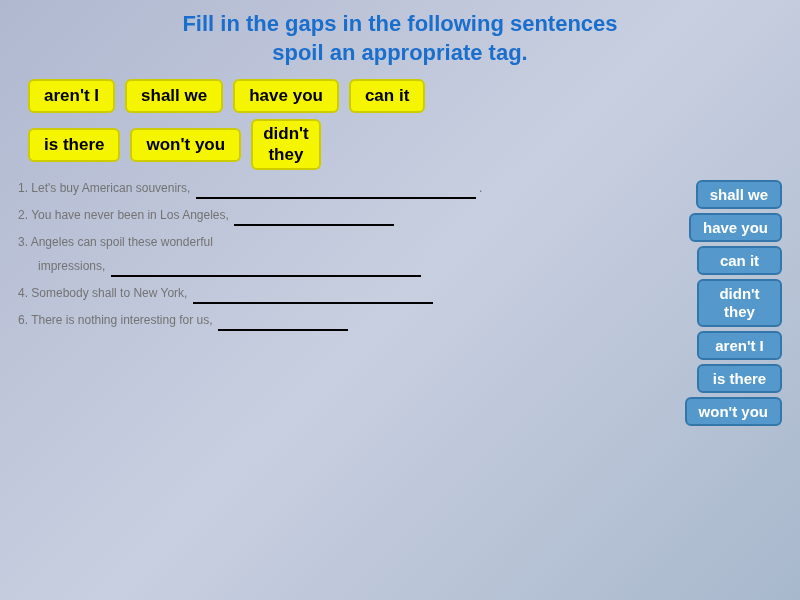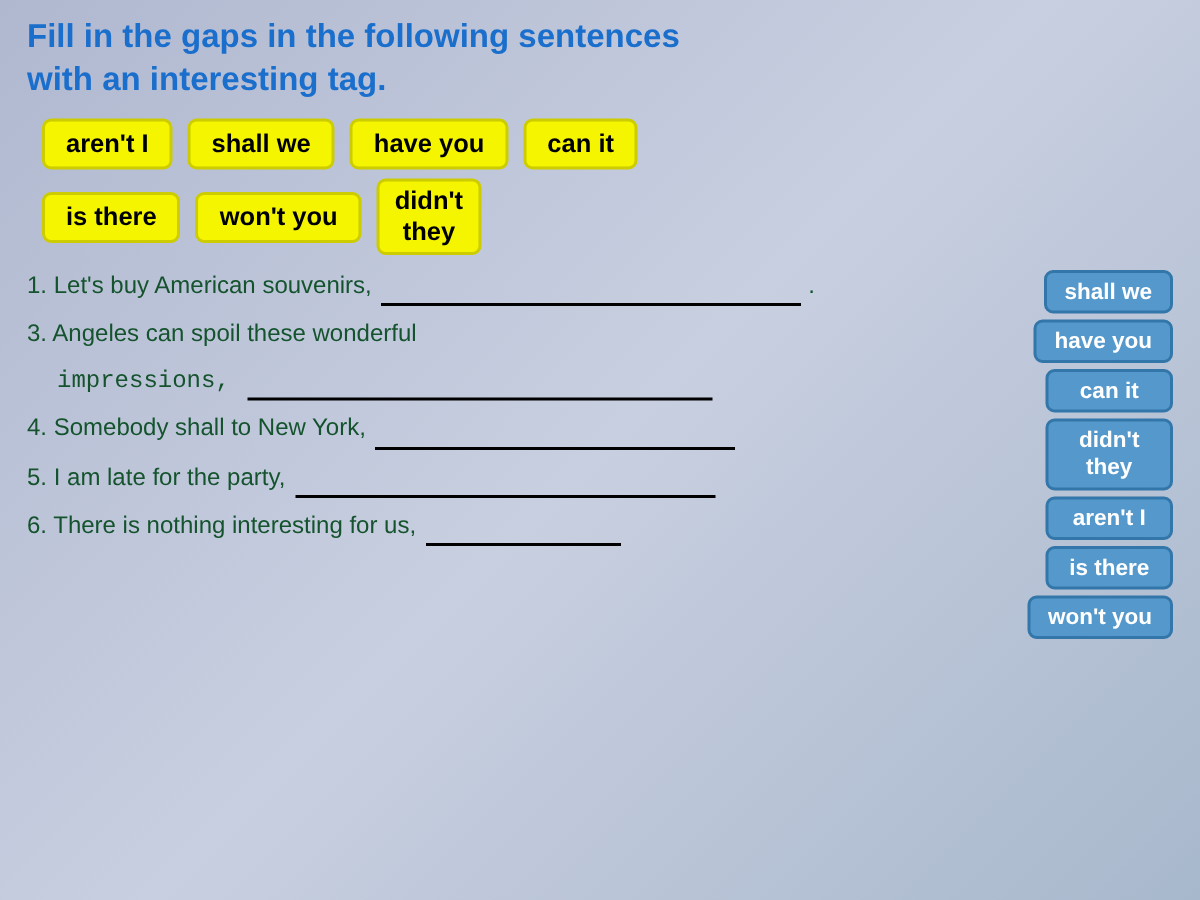--- a/index.html
+++ b/index.html
@@ -14,21 +14,21 @@
     }
 
     .page {
       width: 800px;
       height: 600px;
       padding: 10px 18px;
       position: relative;
     }
 
     .title {
-      text-align: left;
+      text-align: center;
       color: #1a6ecc;
       font-size: 22px;
       font-weight: bold;
       line-height: 1.3;
       margin-bottom: 12px;
     }
 
     .tag-row {
       display: flex;
       flex-wrap: wrap;
@@ -42,22 +42,22 @@
       border: 2px solid #cccc00;
       border-radius: 6px;
       padding: 5px 14px;
       font-size: 17px;
       font-weight: bold;
       color: #000;
       display: inline-block;
     }
 
     .sentence-line {
-      font-size: 16px;
-      color: #14532d;
+      font-size: 12px;
+      color: #737373;
       margin-bottom: 8px;
       line-height: 1.4;
       display: flex;
       align-items: flex-end;
     }
 
     .sentence-text {
       flex: 1;
     }
 
@@ -92,21 +92,20 @@
     }
 
     .sentences-wrapper {
       position: relative;
       padding-right: 110px;
     }
 
     
     .sentence-indent {
       padding-left: 20px;
-      font-family: Liberation Mono, monospace;
     }
 
     .tag-row-2 {
       display: flex;
       flex-wrap: wrap;
       gap: 10px;
       margin-bottom: 10px;
       padding-left: 10px;
       align-items: center;
     }
@@ -116,21 +115,21 @@
       line-height: 1.2;
     }
   </style>
 </head>
 <body>
 
 <div class="page">
 
   <div class="title">
     <div>Fill in the gaps in the following sentences</div>
-    <div>with an interesting tag.</div>
+    <div>spoil an appropriate tag.</div>
   </div>
 
   <div class="tag-row">
     <span class="tag-yellow">aren't I</span>
     <span class="tag-yellow">shall we</span>
     <span class="tag-yellow">have you</span>
     <span class="tag-yellow">can it</span>
   </div>
 
   <div class="tag-row-2">
@@ -153,20 +152,27 @@
 
     <div class="sentence-line">
       <span class="sentence-text">
         <span>1.</span>
         <span>Let's buy American souvenirs,</span>
         <span class="underline-fill">&nbsp;&nbsp;&nbsp;&nbsp;&nbsp;&nbsp;&nbsp;&nbsp;&nbsp;&nbsp;&nbsp;&nbsp;&nbsp;&nbsp;&nbsp;&nbsp;&nbsp;&nbsp;&nbsp;&nbsp;&nbsp;&nbsp;&nbsp;&nbsp;&nbsp;&nbsp;</span>
         <span>.</span>
       </span>
     </div>
 
+    <div class="sentence-line">
+      <span class="sentence-text">
+        <span>2. </span>
+        <span>You have never been in Los Angeles,</span>
+        <span class="underline-fill" style="min-width:160px;">&nbsp;&nbsp;&nbsp;&nbsp;&nbsp;&nbsp;&nbsp;&nbsp;&nbsp;&nbsp;</span>
+      </span>
+    </div>
 
     <div class="sentence-line">
       <span class="sentence-text">
         <span>3.</span>
         <span>Angeles can spoil these wonderful</span>
       </span>
     </div>
 
     <div class="sentence-line sentence-indent">
       <span class="sentence-text">
@@ -176,27 +182,20 @@
     </div>
 
     <div class="sentence-line">
       <span class="sentence-text">
         <span>4. </span>
         <span>Somebody shall to New York,</span>
         <span class="underline-fill" style="min-width:240px;">&nbsp;&nbsp;&nbsp;&nbsp;&nbsp;&nbsp;&nbsp;&nbsp;&nbsp;&nbsp;&nbsp;&nbsp;&nbsp;&nbsp;&nbsp;&nbsp;&nbsp;&nbsp;&nbsp;&nbsp;</span>
       </span>
     </div>
 
-    <div class="sentence-line">
-      <span class="sentence-text">
-        <span>5. </span>
-        <span>I am late for the party,</span>
-        <span class="underline-fill" style="min-width:280px;">&nbsp;&nbsp;&nbsp;&nbsp;&nbsp;&nbsp;&nbsp;&nbsp;&nbsp;&nbsp;&nbsp;&nbsp;&nbsp;&nbsp;&nbsp;&nbsp;&nbsp;&nbsp;&nbsp;&nbsp;&nbsp;&nbsp;&nbsp;&nbsp;</span>
-      </span>
-    </div>
 
     <div class="sentence-line">
       <span class="sentence-text">
         <span>6. </span>
         <span>There is nothing interesting for us,</span>
         <span class="underline-fill" style="min-width:130px;">&nbsp;&nbsp;&nbsp;&nbsp;&nbsp;&nbsp;&nbsp;&nbsp;&nbsp;&nbsp;&nbsp;&nbsp;</span>
       </span>
     </div>
 
 

